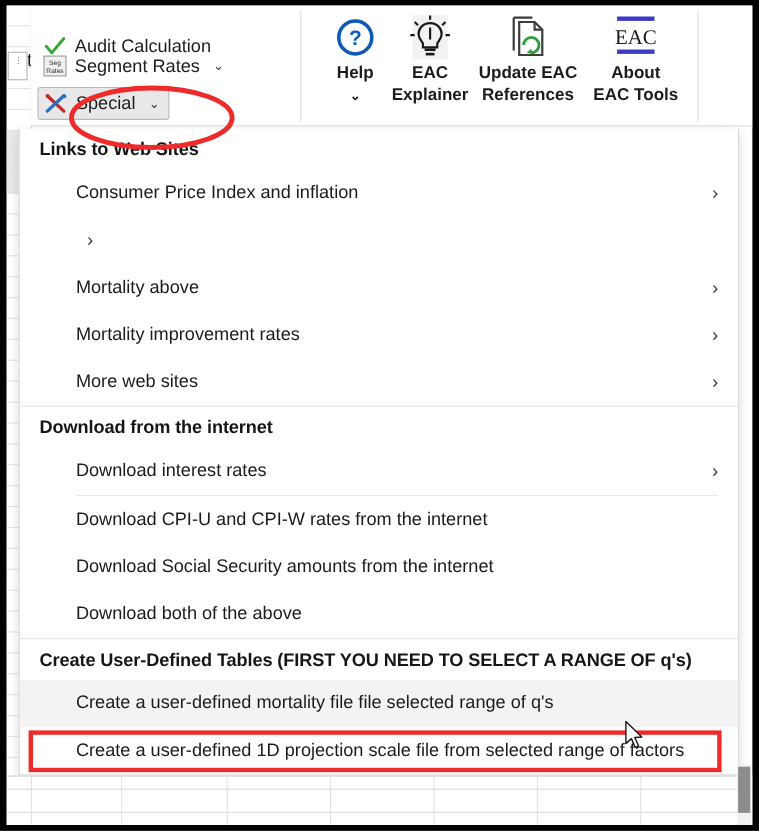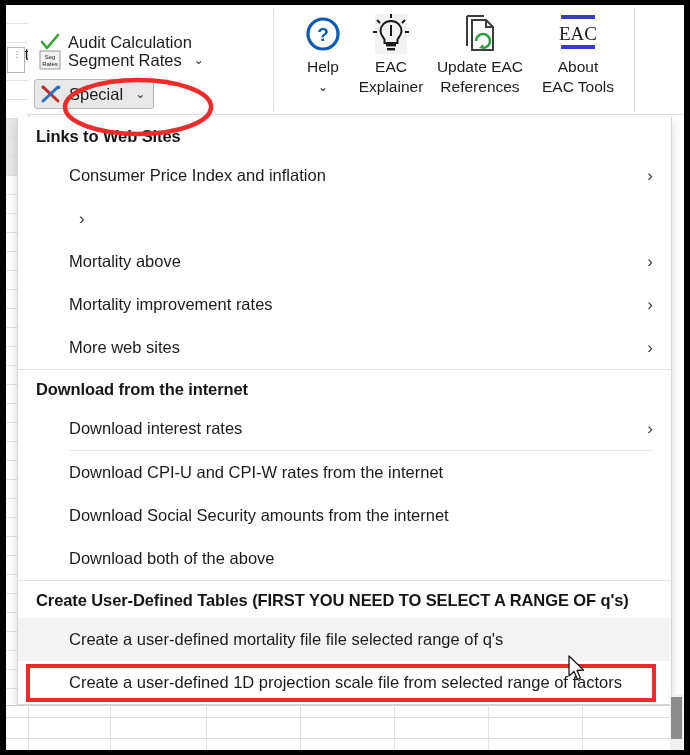--- a/index.html
+++ b/index.html
@@ -114,21 +114,21 @@
     color: #1c1c1c;
     font-size: 15.5px;
     line-height: 20px;
   }
   .bigbtn .glyph {
     height: 46px;
     display: flex;
     align-items: center;
     justify-content: center;
   }
-  .bigbtn .lbl { display: block; }
+  .bigbtn .lbl { display: block; font-weight: bold; }
 
   
   .smallrow {
     position: absolute;
     left: 6px;
     height: 30px;
     display: flex;
     align-items: center;
     padding: 0 8px 0 4px;
     box-sizing: border-box;

